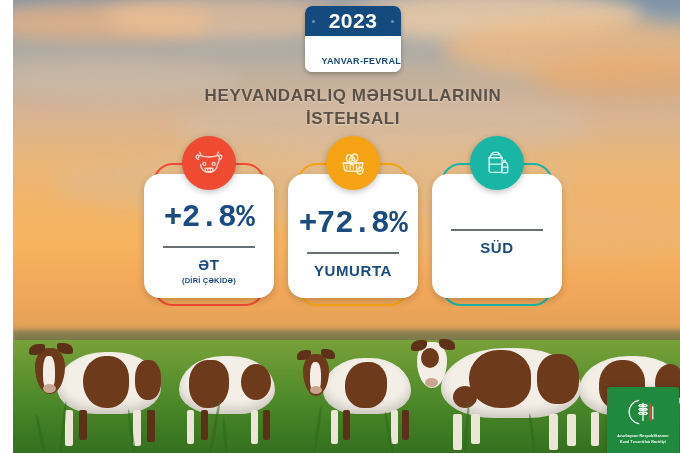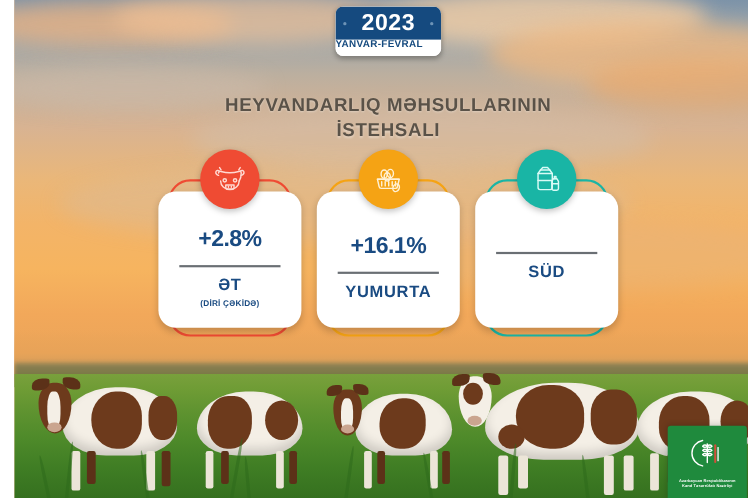--- a/index.html
+++ b/index.html
@@ -160,22 +160,22 @@
     background: #6d93b6;
   }
   .date-year::before { left: 7px; }
   .date-year::after  { right: 7px; }
   .date-month {
     background: #ffffff;
     color: #154a7f;
     font-size: 9px;
     font-weight: bold;
     letter-spacing: .3px;
-    text-align: left;
-    padding: 0 0 6px;
+    text-align: right;
+    padding: 21px 0 6px;
     line-height: 1;
   }
 
   
   .title {
     position: absolute;
     left: 0; right: 0;
     top: 84px;
     text-align: center;
     color: #5a5248;
@@ -235,25 +235,26 @@
     box-shadow: 0 3px 7px rgba(0,0,0,.18);
     z-index: 2;
     display: flex;
     flex-direction: column;
     align-items: center;
     justify-content: center;
     padding: 8px 6px 10px;
   }
   .card .pct {
     color: #1a4b82;
-    font-size: 21px;
+    font-size: 31px;
     font-weight: bold;
     letter-spacing: -.5px;
     line-height: 1;
     margin-top: 16px;
+    font-family: Liberation Mono, monospace;
   }
   .card .rule {
     width: 92px;
     height: 2px;
     background: #6a6f74;
     margin: 13px 0 9px;
   }
   .card .label {
     color: #1a4b82;
     font-size: 15px;
@@ -435,21 +436,21 @@
           <ellipse cx="12" cy="11" rx="3" ry="4"></ellipse>
           <ellipse cx="18" cy="10.4" rx="3" ry="4"></ellipse>
           <ellipse cx="15" cy="13.6" rx="3" ry="4"></ellipse>
           <path d="M5.5 16h21l-1.6 7.2a2 2 0 0 1-2 1.6H9.1a2 2 0 0 1-2-1.6z"></path>
           <path d="M5.5 16h21"></path>
           <path d="M9.6 18.4v4M13 18.4v4M16.4 18.4v4M19.8 18.4v4M23 18.4v4"></path>
           <ellipse cx="23.6" cy="24.2" rx="3" ry="3.8" transform="rotate(26 23.6 24.2)"></ellipse>
         </svg>
       </div>
       <div class="card">
-        <div class="pct">+16.1%</div>
+        <div class="pct">+72.8%</div>
         <div class="rule"></div>
         <div class="label">YUMURTA</div>
 
       </div>
     </div>
 
     <div class="card-wrap">
       <div class="ring" style="color:#19b5a5;"></div>
       <div class="icon-circle" style="color:#19b5a5;">
         <svg width="30" height="30" viewBox="0 0 32 32" fill="none" stroke="#d9fbf6" stroke-width="1.4" stroke-linecap="round" stroke-linejoin="round">

